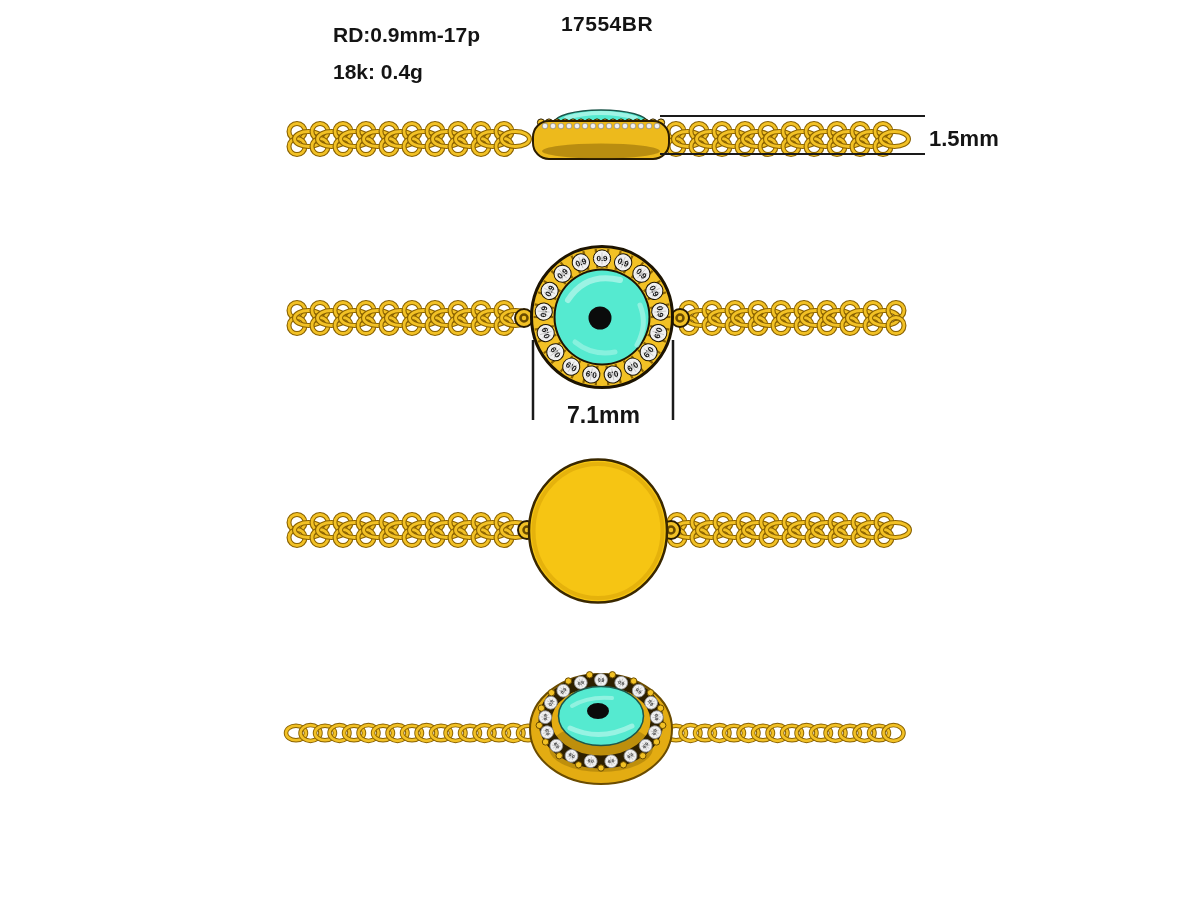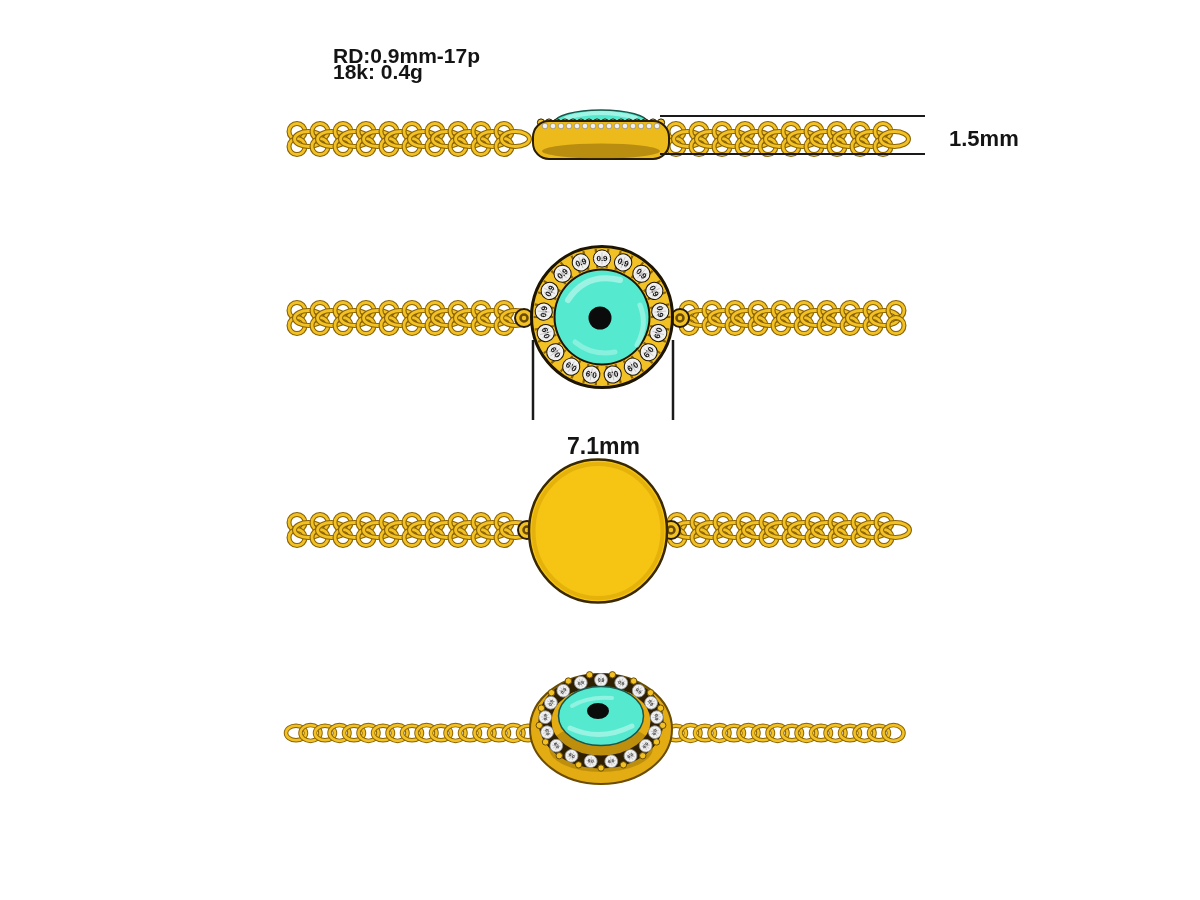--- a/index.html
+++ b/index.html
@@ -1,24 +1,24 @@
 <!DOCTYPE html>
 <html><head>
 <meta charset="utf-8">
 <style>
   html,body{margin:0;padding:0;background:#ffffff;}
   .canvas{position:relative;width:1200px;height:900px;background:#ffffff;overflow:hidden;
           font-family:"Liberation Sans",sans-serif;color:#111;}
   #scene{position:absolute;left:0;top:0;width:1200px;height:900px;}
   .lbl{position:absolute;font-weight:700;color:#141414;white-space:nowrap;}
   .title{left:507px;top:12px;width:200px;text-align:center;font-size:21px;letter-spacing:.5px;}
-  .spec1{left:333px;top:44px;font-size:21px;}
+  .spec1{left:333px;top:23px;font-size:21px;}
   .spec2{left:333px;top:60px;font-size:21px;}
-  .dim-thickness{left:929px;top:126px;font-size:22px;margin-left:20px;}
-  .dim-width{left:556px;top:402px;width:95px;text-align:center;font-size:23px;margin-top:31px;}
+  .dim-thickness{left:929px;top:126px;font-size:22px;}
+  .dim-width{left:556px;top:402px;width:95px;text-align:center;font-size:23px;}
 </style>
 </head>
 <body>
 
 <div class="canvas">
   <svg id="scene" viewBox="0 0 1200 900">
       <g>
         <g>
           <circle cx="297" cy="131.5" r="8" fill="none" stroke="#8A6200" stroke-width="5"></circle>
           <circle cx="297" cy="131.5" r="8" fill="none" stroke="#F2C125" stroke-width="2.8"></circle>
@@ -768,17 +768,18 @@
               <text y="1.8" text-anchor="middle" font-size="4.5" font-weight="bold" fill="#333" font-family="Liberation Sans, sans-serif">0.9</text>
             </g>
           </g>
           <ellipse cx="601" cy="716" rx="42.5" ry="29.5" fill="#55EAD0" stroke="#1C564B" stroke-width="1.5"></ellipse>
           <path d="M570 728 Q600 742 632 726" stroke="#A9F5E7" stroke-width="5" fill="none" stroke-linecap="round" opacity="0.8"></path>
           <path d="M572 706 Q588 696 612 698" stroke="#A9F5E7" stroke-width="4" fill="none" stroke-linecap="round" opacity="0.7"></path>
           <ellipse cx="598" cy="711" rx="11" ry="8" fill="#0B0B0B"></ellipse>
         </g>
       </g>
     </svg>
+  <div class="lbl title">17554BR</div>
   <div class="lbl spec1">RD:0.9mm-17p</div>
   <div class="lbl spec2">18k: 0.4g</div>
   <div class="lbl dim-thickness">1.5mm</div>
   <div class="lbl dim-width">7.1mm</div>
 </div>
 
 </body></html>

